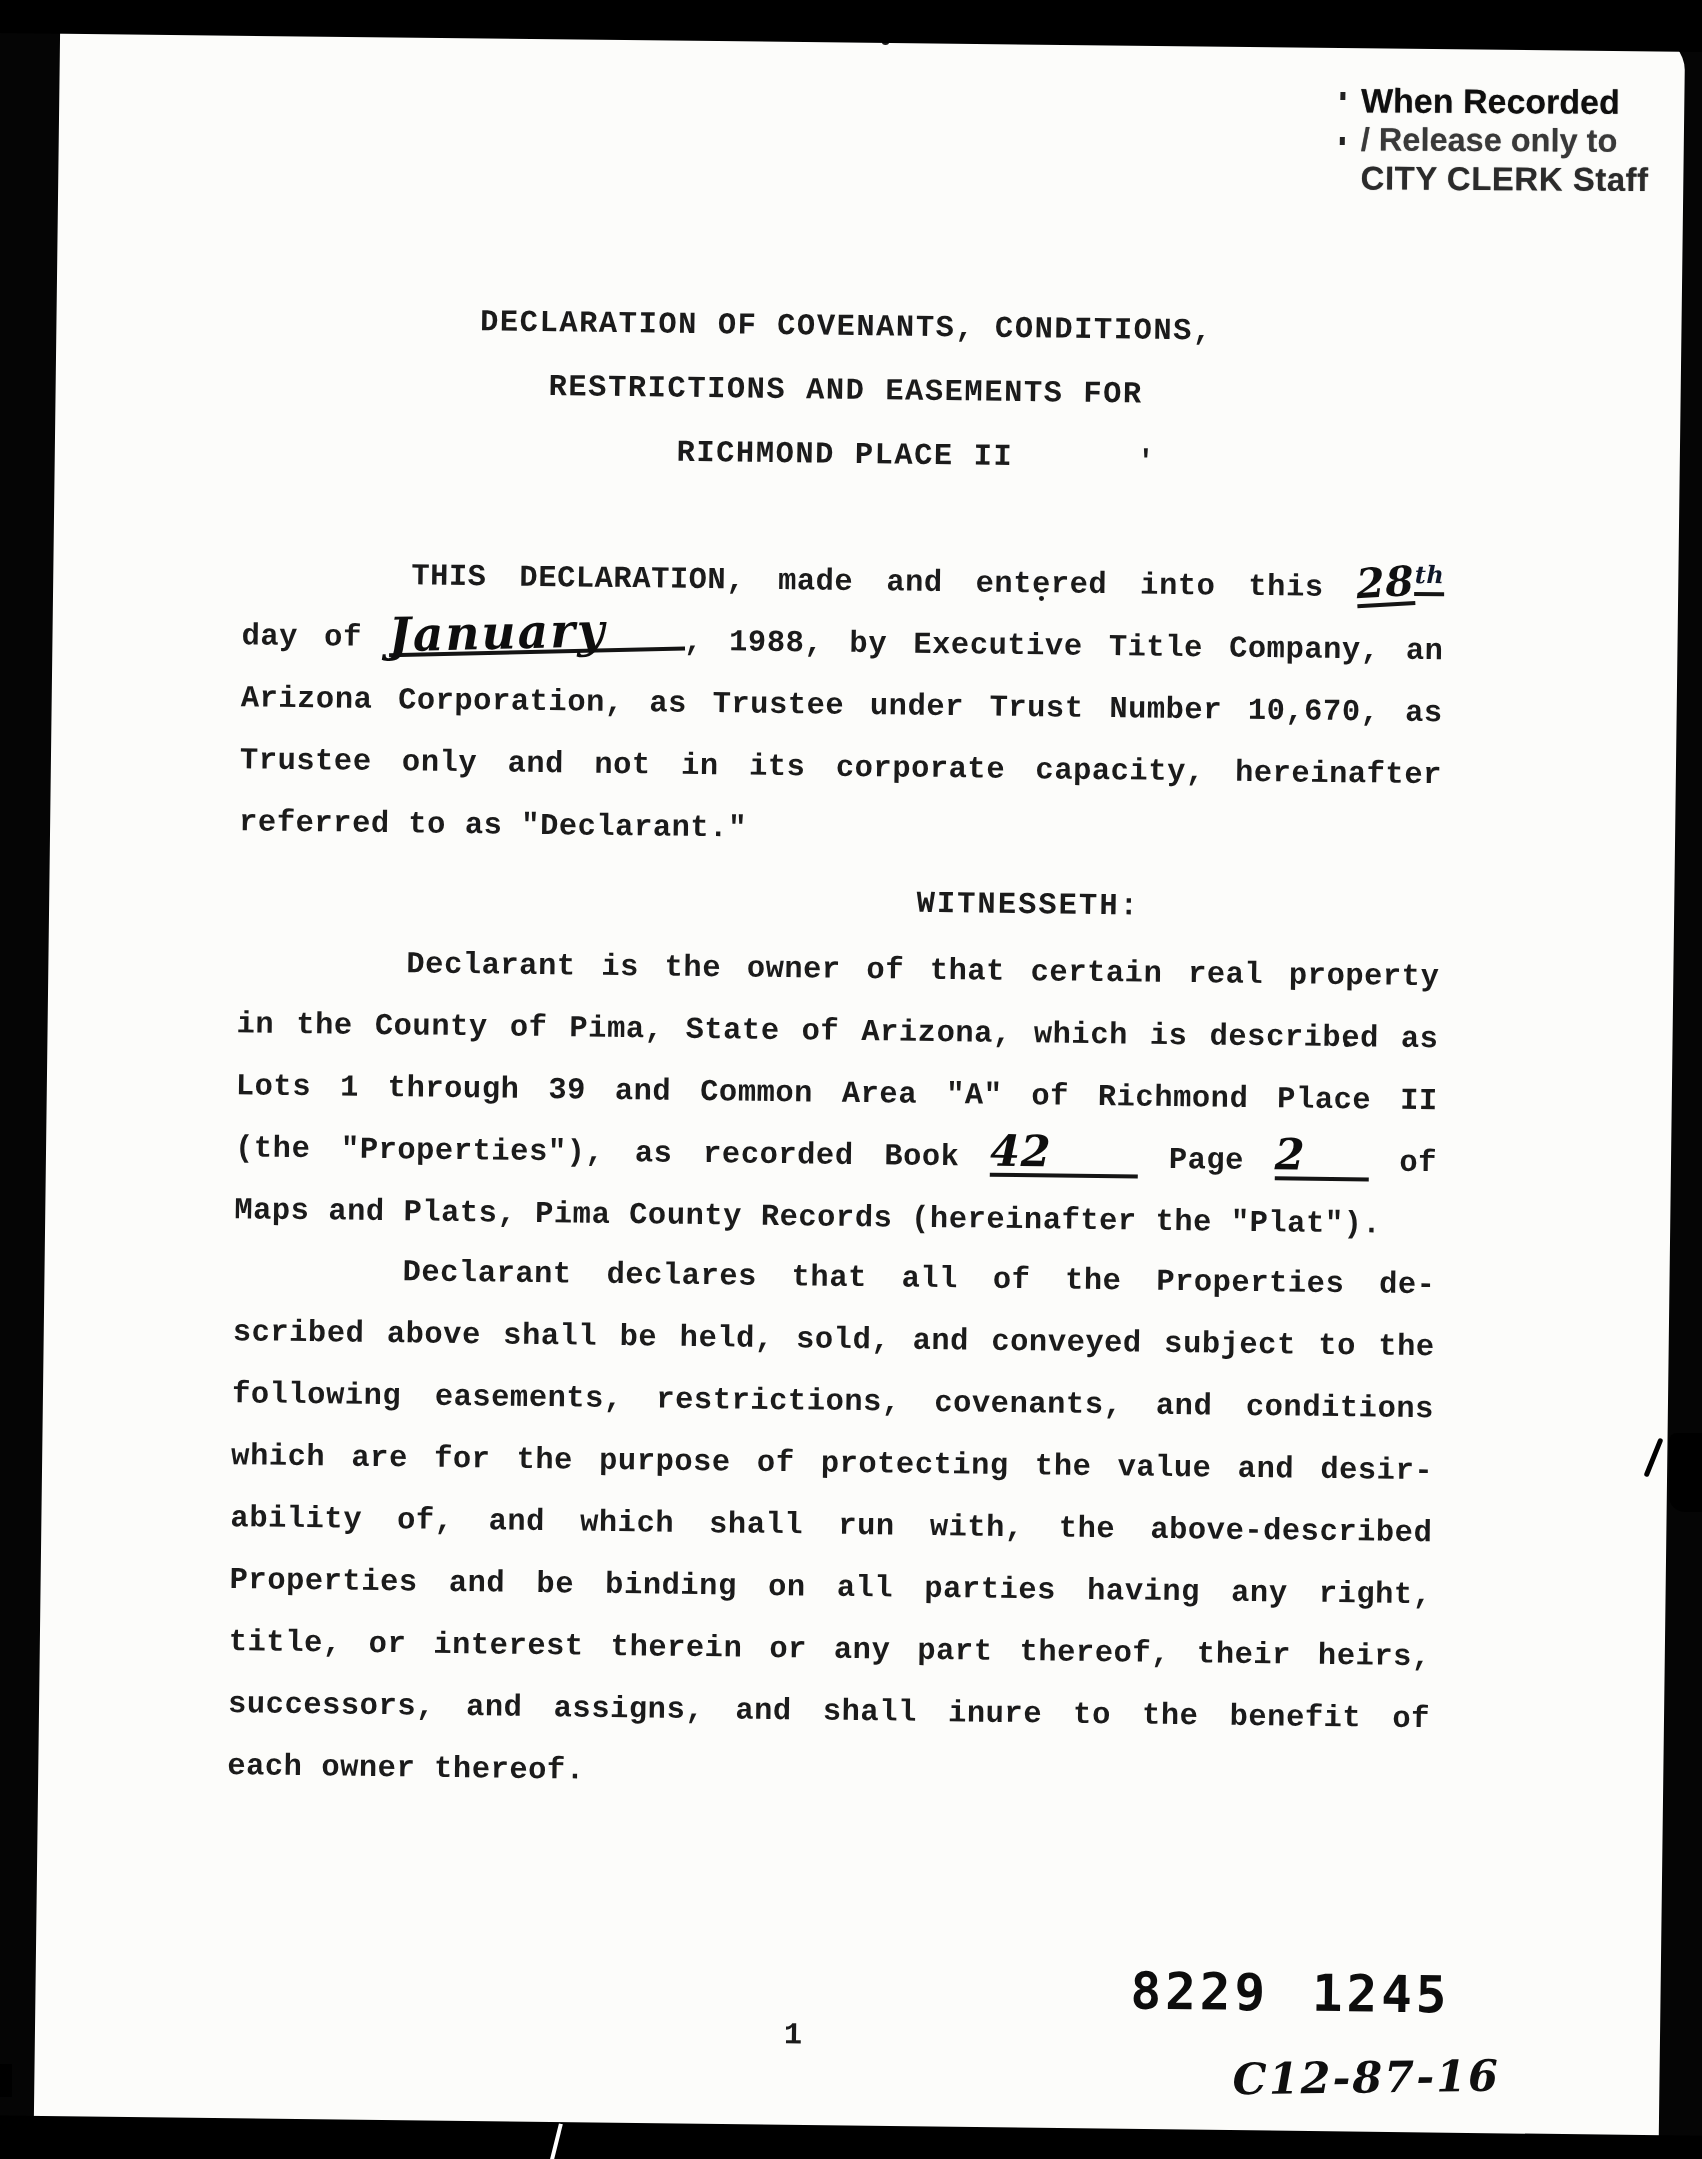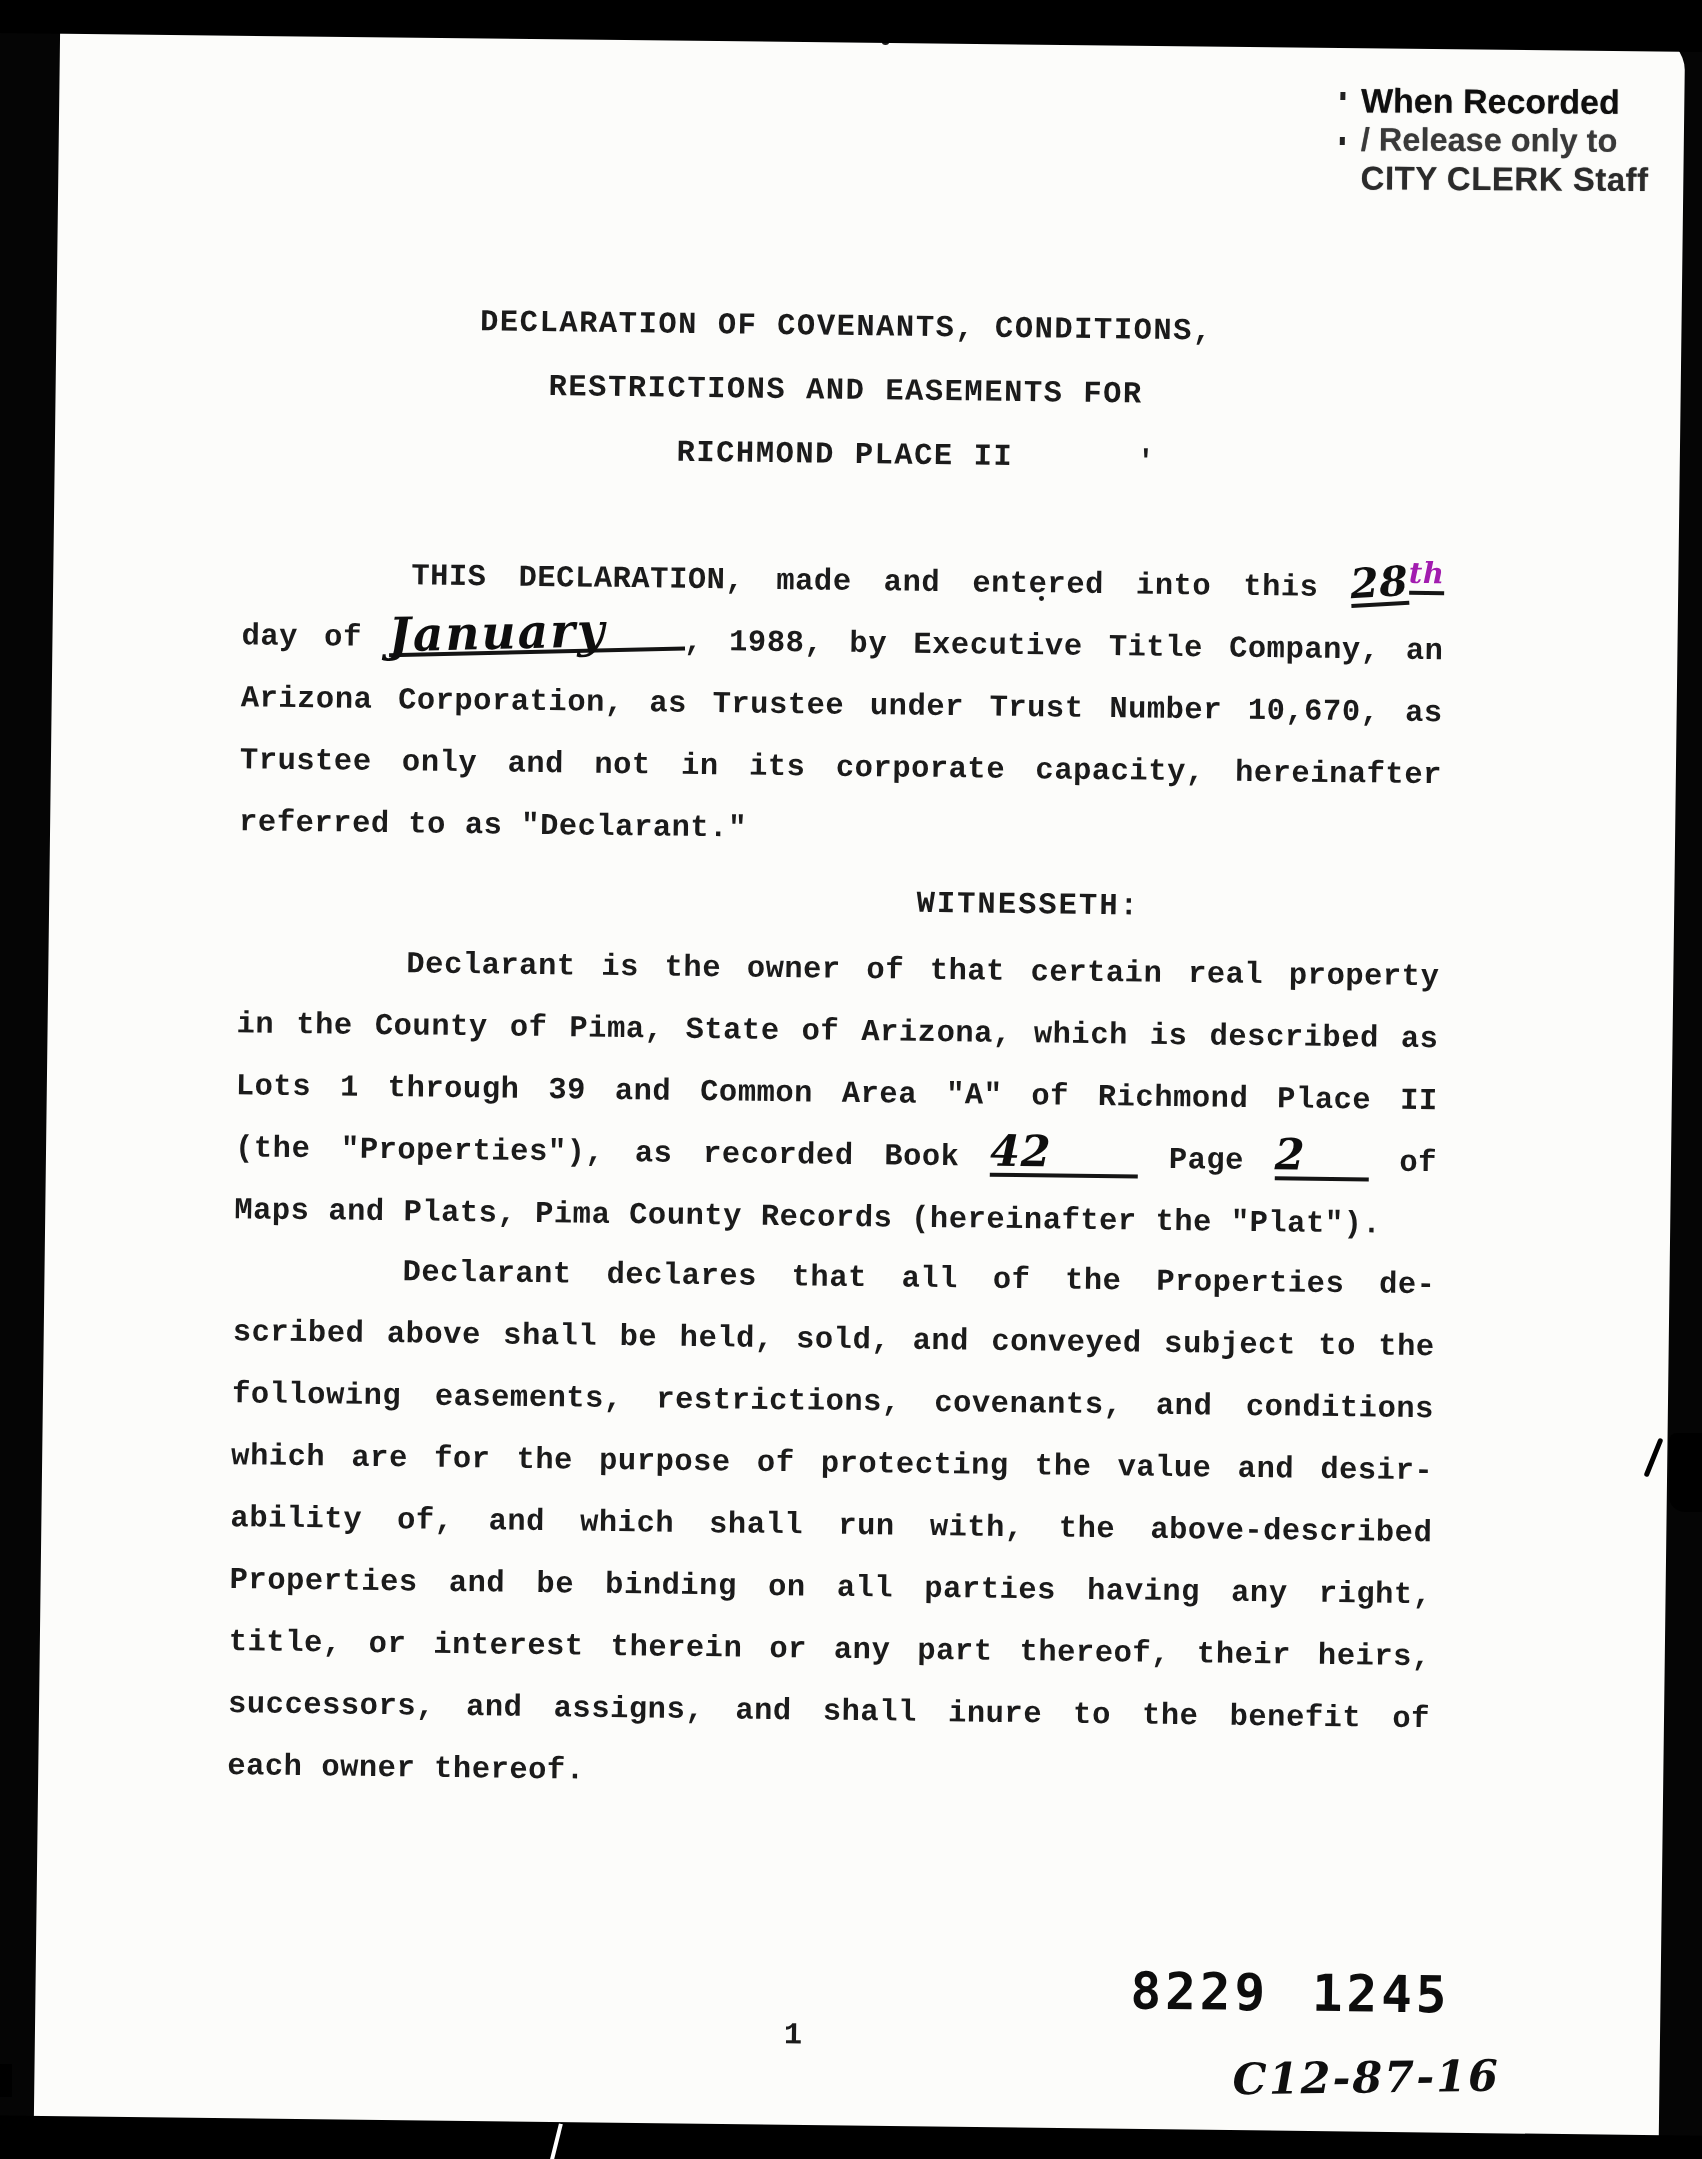--- a/index.html
+++ b/index.html
@@ -27,22 +27,22 @@
   .tline.last{text-align-last:left;}
 
   .seg-ind{display:inline-block;width:169px;}
 
   
   .seg-hw{display:inline-block;font-family:"DejaVu Serif",serif;font-style:italic;
           font-weight:700;font-size:41px;height:39px;line-height:39px;
           transform:rotate(-4deg);color:#101010;}
   .seg-u{border-bottom:4.9px solid #161616;}
   .seg-hwsup{display:inline-block;font-family:"DejaVu Serif",serif;font-style:italic;
-          font-weight:700;font-size:29px;height:29.6px;line-height:25.6px;
-          position:relative;top:-13.8px;color:#a21caf;}
+          font-weight:700;font-size:24px;height:29.6px;line-height:25.6px;
+          position:relative;top:-13.8px;color:#0f172a;}
   .seg-hwblank{display:inline-block;text-align:center;font-family:"DejaVu Serif",serif;
           font-style:italic;font-weight:700;color:#0e0e0e;border-bottom:4.9px solid #141414;}
   .seg-month{min-width:296px;font-size:47px;height:41px;line-height:45px;
           transform:rotate(-2deg);letter-spacing:2px;}
   .seg-book{min-width:148px;font-size:43px;height:41px;line-height:39px;}
   .seg-pagefield{min-width:94px;font-size:43px;height:41px;line-height:39px;}
 
   
   .title{position:absolute;top:268px;left:189px;width:1202px;text-align:center;}
   .title .tl{height:64px;line-height:64px;font-size:30.5px;letter-spacing:1.5px;}

